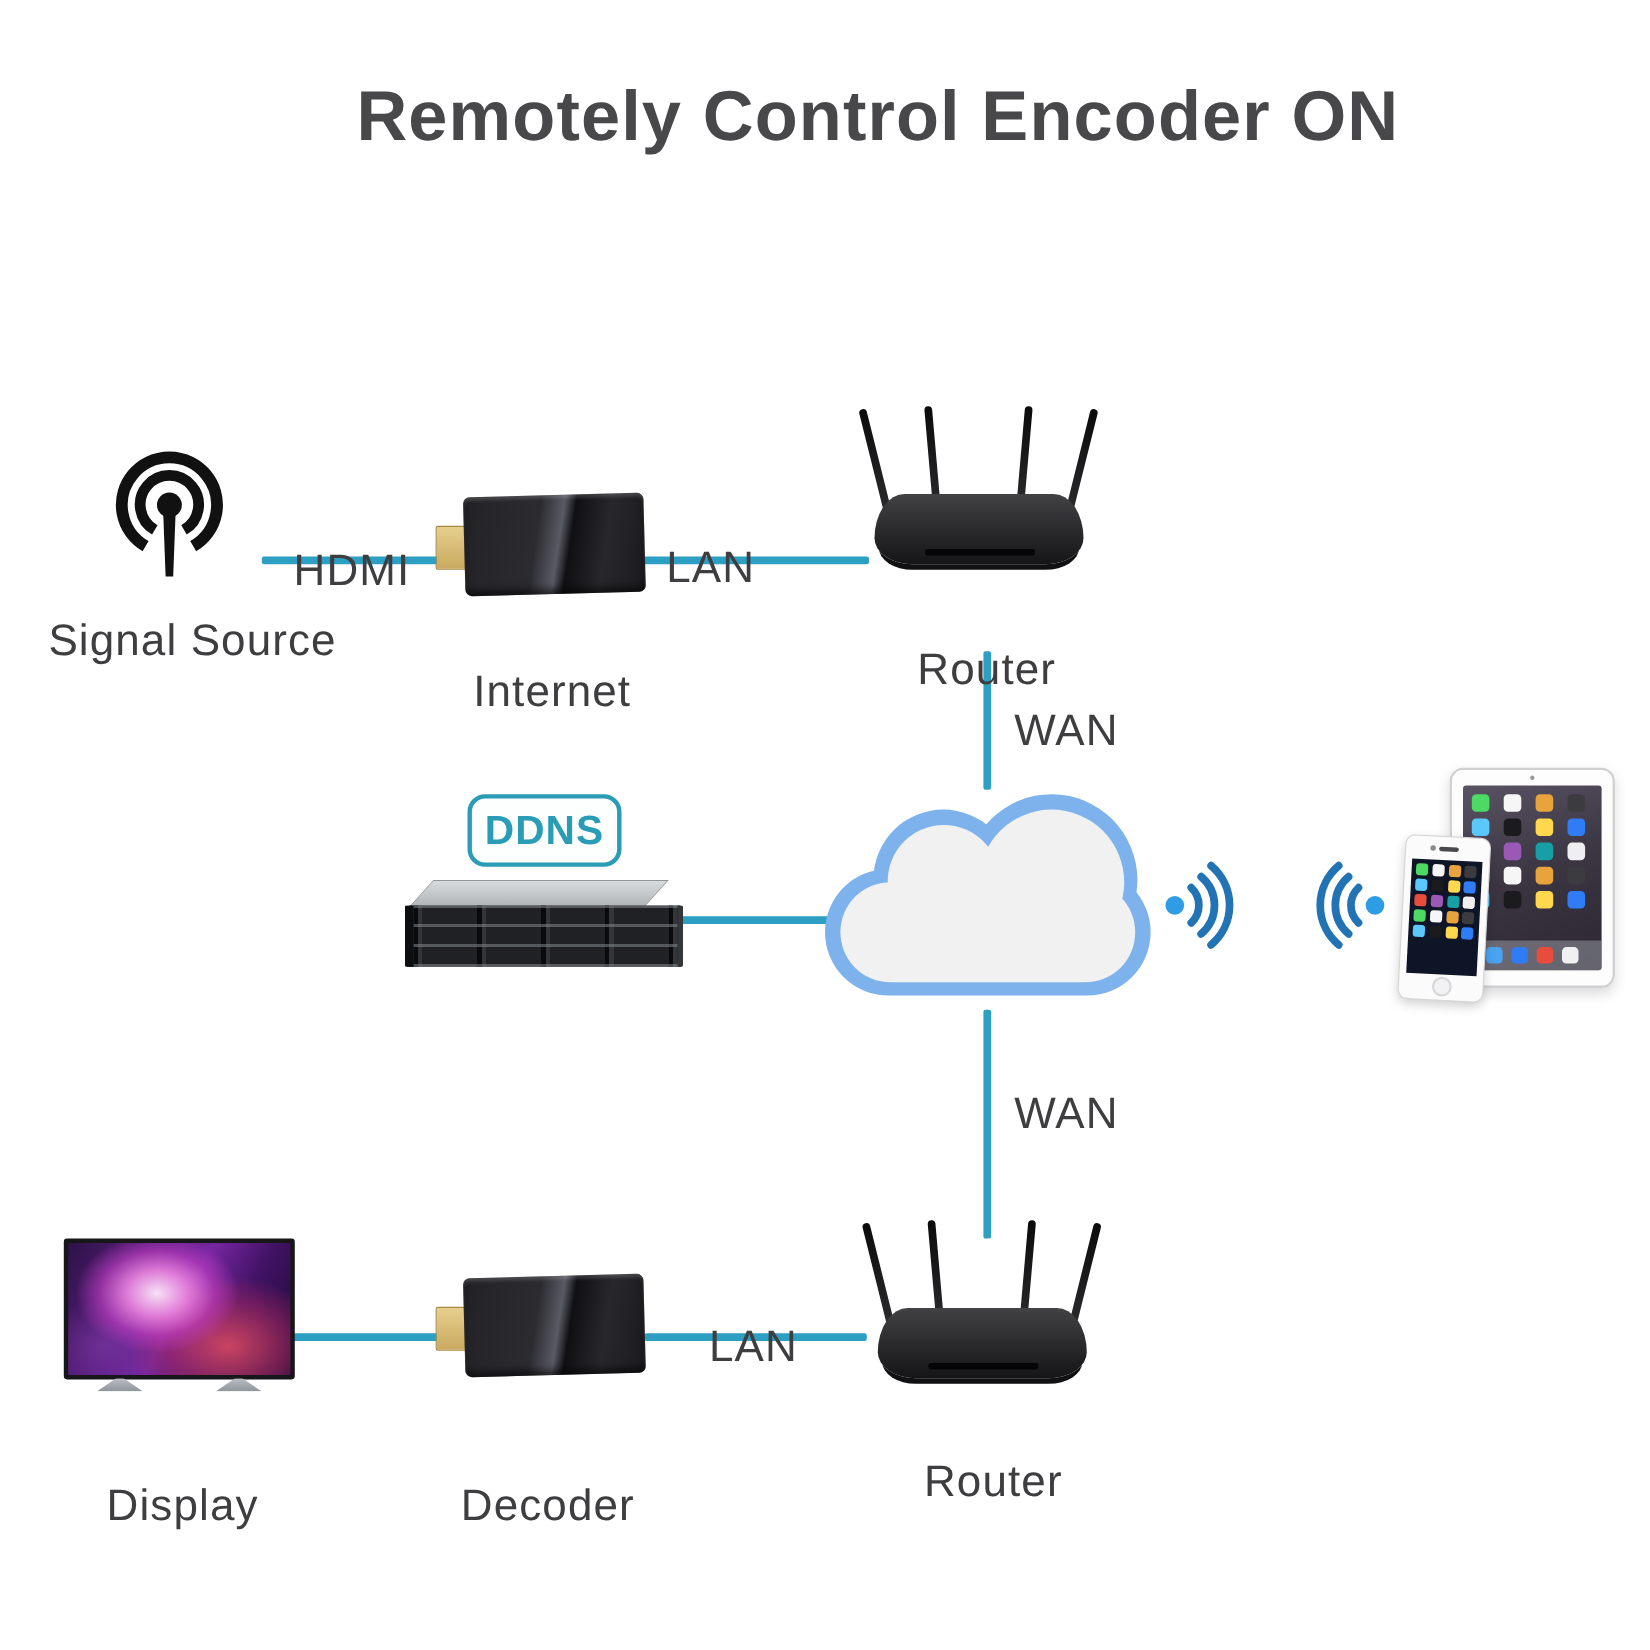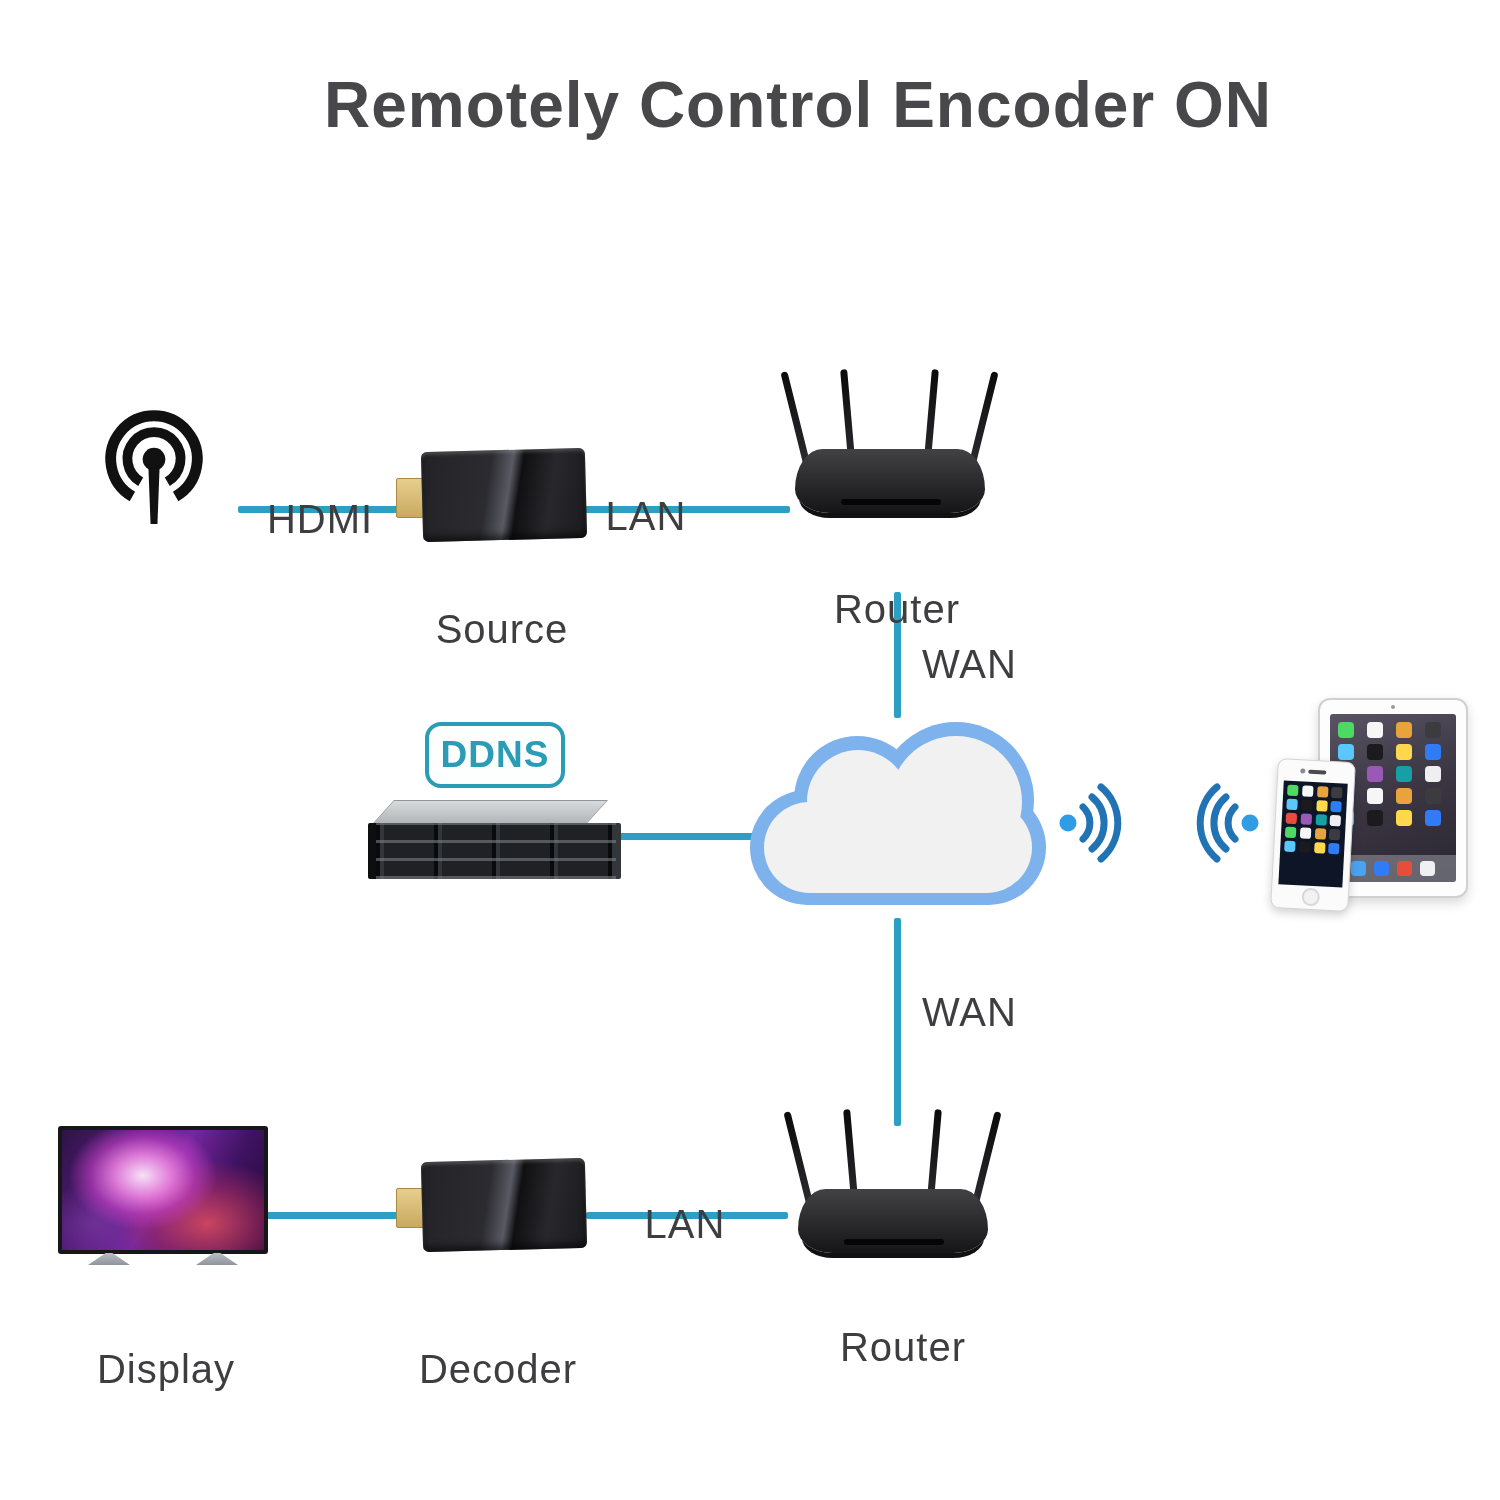--- a/index.html
+++ b/index.html
@@ -152,26 +152,27 @@
   <div class="lbl" style="left:922px;top:642px;">WAN</div>
   <div class="lbl" style="left:922px;top:990px;">WAN</div>
   <div class="lbl ctr" style="left:685px;top:1158px;">LAN</div>
 
   <svg class="signal-icon" width="118" height="118" viewBox="0 0 120 120">
     <path d="M82 90 A44 44 0 1 0 38 90" fill="none" stroke="#111111" stroke-width="11"></path>
     <path d="M73.5 75 A27 27 0 1 0 46.5 75" fill="none" stroke="#111111" stroke-width="10"></path>
     <circle cx="60" cy="52" r="11.5" fill="#111111"></circle>
     <path d="M54 52 L66 52 L63.5 118 L56.5 118 Z" fill="#111111"></path>
   </svg>
+  <div class="lbl" style="left:44px;top:560px;">Signal Source</div>
 
   <div class="dongle" style="left:396px;top:450px;">
     <span class="plug"></span>
     <span class="dbody"></span>
   </div>
-  <div class="lbl ctr" style="left:502px;top:563px;">Source</div>
+  <div class="lbl ctr" style="left:502px;top:563px;">Internet</div>
 
   <div class="router" style="left:795px;top:371px;">
     <span class="ant a1"></span>
     <span class="ant a2"></span>
     <span class="ant a3"></span>
     <span class="ant a4"></span>
     <span class="rbody"></span>
     <span class="rslot"></span>
   </div>
   <div class="lbl ctr" style="left:897px;top:543px;">Router</div>

